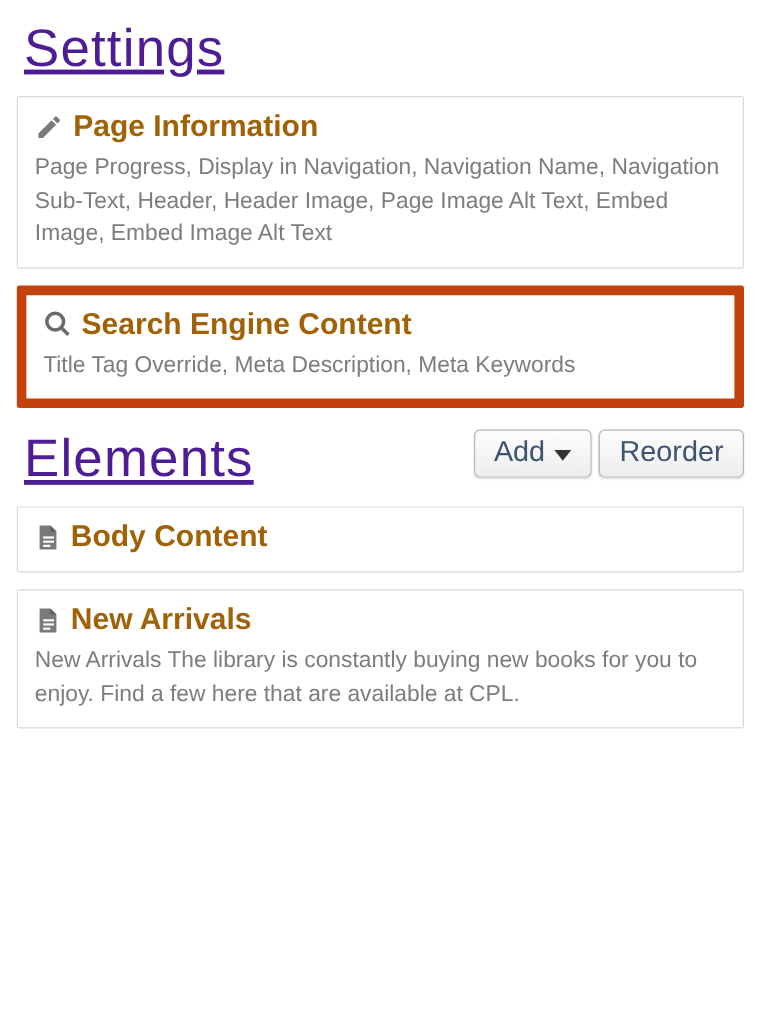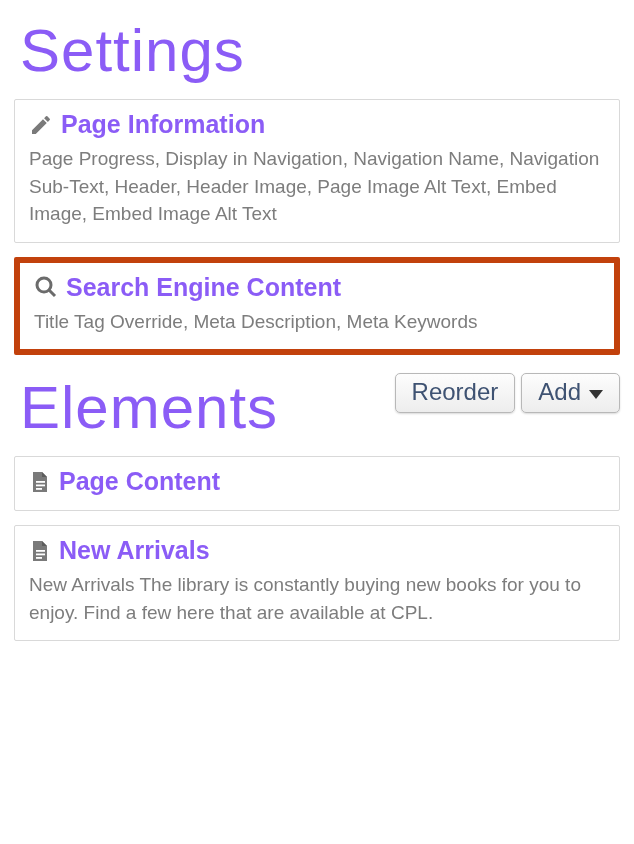--- a/index.html
+++ b/index.html
@@ -3,51 +3,52 @@
 <meta charset="utf-8">
 <style>
   * { box-sizing: border-box; margin: 0; padding: 0; }
   body {
     font-family: -apple-system, BlinkMacSystemFont, "Segoe UI", Helvetica, Arial, sans-serif;
     background: #fff;
     width: 634px;
     padding: 10px 14px;
   }
   .section-heading {
-    font-size: 60px;
+    font-size: 44px;
     font-weight: 300;
-    color: #8b5cf6;
+    color: #4c1d95;
     letter-spacing: 1px;
     margin: 6px 0 14px 6px;
+    text-decoration: underline;
   }
   .section-row {
     display: flex;
     align-items: flex-start;
     justify-content: space-between;
     margin-top: 18px;
     margin-bottom: 14px;
   }
   .section-row .section-heading { margin: 0 0 0 6px; }
   .card {
     border: 1px solid #d9d9d9;
     border-radius: 2px;
     padding: 10px 14px 14px 14px;
     margin-bottom: 14px;
   }
-  .card.selected { border: 6px solid #c2410c; }
+  .card.selected { border: 8px solid #c2410c; }
   .card-title-row {
     display: flex;
     align-items: center;
     gap: 8px;
     margin-bottom: 6px;
   }
   .card-title {
     font-size: 25px;
     font-weight: 700;
-    color: #8b5cf6;
+    color: #a16207;
   }
   .card-desc {
     font-size: 19px;
     color: #7d7d7d;
     line-height: 1.45;
   }
   .icon { flex-shrink: 0; display: inline-flex; }
   .btn-group { display: flex; gap: 6px; }
   .btn {
     font-size: 24px;
@@ -98,42 +99,42 @@
     </span>
     <span class="card-title">Search Engine Content</span>
   </div>
   <div class="card-desc">Title Tag Override, Meta Description, Meta Keywords</div>
 </div>
 
 <div class="section-row">
   <h1 class="section-heading">Elements</h1>
   <div class="btn-group">
     <button class="btn">
-      <span>Reorder</span>
+      <span>Add</span>
+      <span class="caret"></span>
     </button>
     <button class="btn">
-      <span>Add</span>
-      <span class="caret"></span>
+      <span>Reorder</span>
     </button>
   </div>
 </div>
 
 <div class="card">
   <div class="card-title-row" style="margin-bottom:0">
     <span class="icon">
       <svg width="22" height="24" viewBox="0 0 22 24" fill="#7a7a7a">
           <path d="M4 2h9l5 5v15H4V2z"></path>
           <path d="M13 2v5h5" fill="#fff" opacity="0"></path>
           <rect x="7" y="11" width="9" height="1.8" fill="#fff"></rect>
           <rect x="7" y="14.5" width="9" height="1.8" fill="#fff"></rect>
           <rect x="7" y="18" width="6" height="1.8" fill="#fff"></rect>
           <path d="M13 2l5 5h-5V2z" fill="#5d5d5d"></path>
         </svg>
     </span>
-    <span class="card-title">Page Content</span>
+    <span class="card-title">Body Content</span>
   </div>
 </div>
 
 <div class="card">
   <div class="card-title-row">
     <span class="icon">
       <svg width="22" height="24" viewBox="0 0 22 24" fill="#7a7a7a">
           <path d="M4 2h9l5 5v15H4V2z"></path>
           <rect x="7" y="11" width="9" height="1.8" fill="#fff"></rect>
           <rect x="7" y="14.5" width="9" height="1.8" fill="#fff"></rect>

